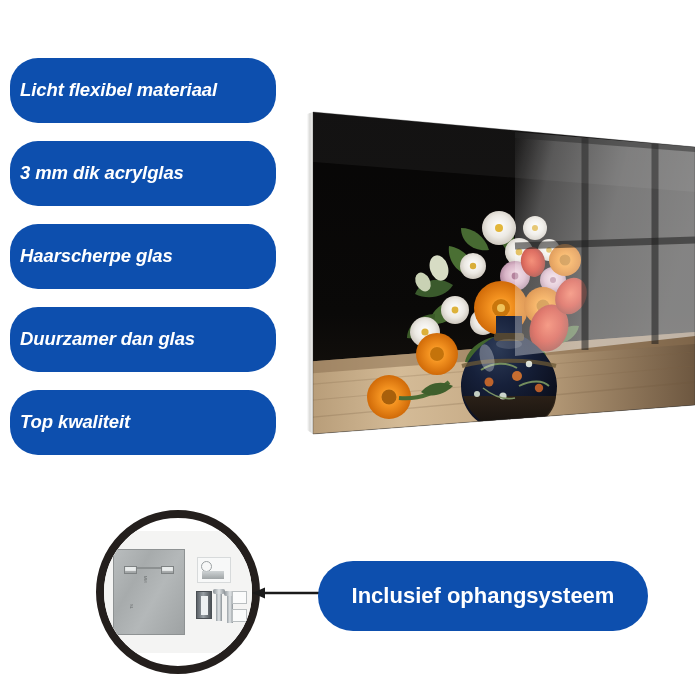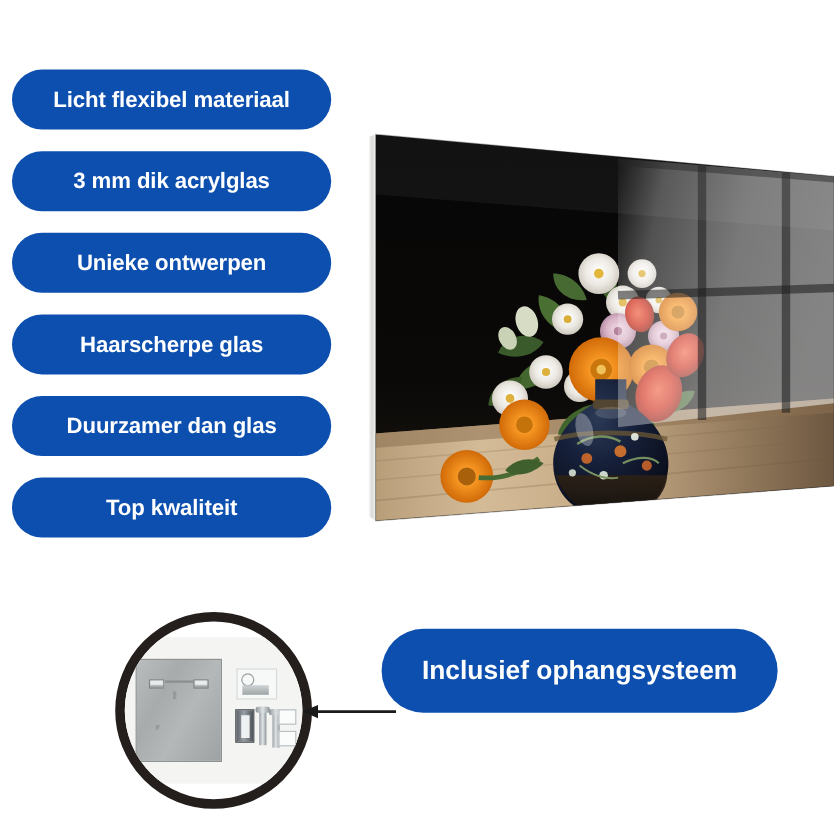--- a/index.html
+++ b/index.html
@@ -28,36 +28,37 @@
   
   .badge-column {
     position: absolute;
     left: 10px;
     top: 58px;
     width: 266px;
   }
   .pill {
     position: relative;
     width: 266px;
-    height: 50px;
+    height: 65px;
     border-radius: 28px;
     background: #0d4fae;
     color: #ffffff;
     display: flex;
     align-items: center;
-    justify-content: center;
+    justify-content: flex-start;
     font-size: 18.5px;
     font-weight: bold;
     letter-spacing: -0.1px;
     line-height: 1;
     margin-bottom: 18px;
     box-sizing: border-box;
     padding: 0 10px;
     text-align: center;
     white-space: nowrap;
+    font-style: italic;
   }
 
   
   .panel-wrap {
     position: absolute;
     left: 303px;
     top: 100px;
     width: 392px;
     height: 345px;
   }
@@ -199,21 +200,21 @@
   .leader {
     position: absolute;
     left: 252px;
     top: 586px;
     width: 78px;
     height: 14px;
   }
   .callout-pill {
     position: absolute;
     left: 318px;
-    top: 524px;
+    top: 561px;
     width: 330px;
     height: 70px;
     border-radius: 35px;
     background: #0d4fae;
     color: #ffffff;
     display: flex;
     align-items: center;
     justify-content: center;
     font-size: 22px;
     font-weight: bold;
@@ -225,23 +226,20 @@
 <body>
 
 <div id="stage">
 
   <div class="badge-column">
     <div class="pill">
       <span>Licht flexibel materiaal</span>
     </div>
     <div class="pill">
       <span>3 mm dik acrylglas</span>
-    </div>
-    <div class="pill">
-      <span>Unieke ontwerpen</span>
     </div>
     <div class="pill">
       <span>Haarscherpe glas</span>
     </div>
     <div class="pill">
       <span>Duurzamer dan glas</span>
     </div>
     <div class="pill">
       <span>Top kwaliteit</span>
     </div>

